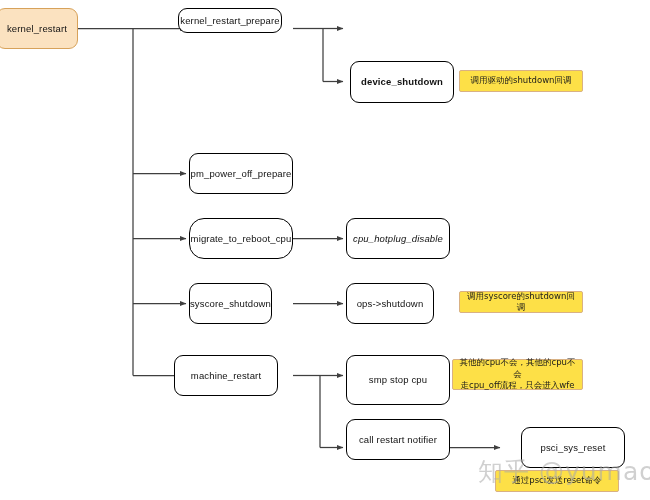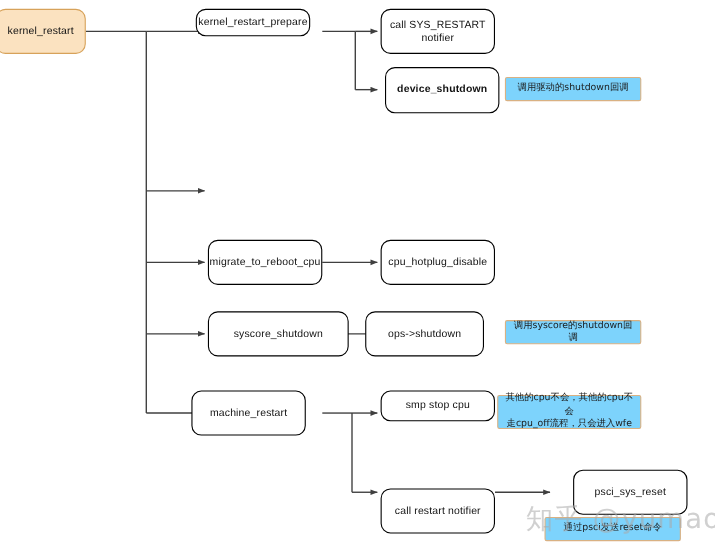--- a/index.html
+++ b/index.html
@@ -39,21 +39,21 @@
   }
   .node.accent {
     background: #fbe2c0;
     border-color: #d7a25a;
   }
   .note {
     position: absolute;
     box-sizing: border-box;
     border: 1px solid #d9b183;
     border-radius: 2px;
-    background: #7dd3fc;
+    background: #fde047;
     display: flex;
     align-items: center;
     justify-content: center;
     text-align: center;
     font-size: 8.5px;
     color: #1a1a1a;
     line-height: 1.35;
     padding: 2px 5px;
     z-index: 4;
     font-family: "DejaVu Sans", "Liberation Sans", sans-serif;
@@ -118,54 +118,54 @@
   </svg>
 
   <div class="node accent" style="left:-4px;top:8px;width:82px;height:41px;">
     <span>kernel_restart</span>
   </div>
 
   <div class="node" style="left:178px;top:8px;width:104px;height:25px;">
     <span>kernel_restart_prepare</span>
   </div>
 
-  <div class="node" style="left:346px;top:8px;width:104px;height:41px;">
-    <span>call SYS_RESTART notifier</span>
-  </div>
 
   <div class="node" style="left:350px;top:61px;width:104px;height:42px;font-weight:bold;">
     <span>device_shutdown</span>
   </div>
 
+  <div class="node" style="left:189px;top:153px;width:104px;height:41px;">
+    <span>pm_power_off_prepare</span>
+  </div>
 
-  <div class="node" style="left:189px;top:218px;width:104px;height:41px;">
+  <div class="node" style="left:189px;top:218px;width:104px;height:41px;border-radius:15px;">
     <span>migrate_to_reboot_cpu</span>
   </div>
 
-  <div class="node" style="left:346px;top:218px;width:104px;height:41px;">
+  <div class="node" style="left:346px;top:218px;width:104px;height:41px;font-style:italic;">
     <span>cpu_hotplug_disable</span>
   </div>
 
-  <div class="node" style="left:189px;top:283px;width:128px;height:41px;">
+  <div class="node" style="left:189px;top:283px;width:83px;height:41px;">
     <span>syscore_shutdown</span>
   </div>
 
-  <div class="node" style="left:332px;top:283px;width:108px;height:41px;">
+  <div class="node" style="left:346px;top:283px;width:88px;height:41px;">
     <span>ops-&gt;shutdown</span>
   </div>
 
   <div class="node" style="left:174px;top:355px;width:104px;height:41px;">
     <span>machine_restart</span>
   </div>
 
-  <div class="node" style="left:346px;top:355px;width:104px;height:28px;justify-content:center;">
+  <div class="node" style="left:346px;top:355px;width:104px;height:50px;justify-content:center;">
     <span>smp stop cpu</span>
   </div>
 
-  <div class="node" style="left:346px;top:444px;width:104px;height:41px;">
+  <div class="node" style="left:346px;top:419px;width:104px;height:41px;">
     <span>call restart notifier</span>
   </div>
 
   <div class="node" style="left:521px;top:427px;width:104px;height:41px;">
     <span>psci_sys_reset</span>
   </div>
 
   <div class="note" style="left:459px;top:70px;width:124px;height:22px;">
     <span>调用驱动的shutdown回调</span>
   </div>

